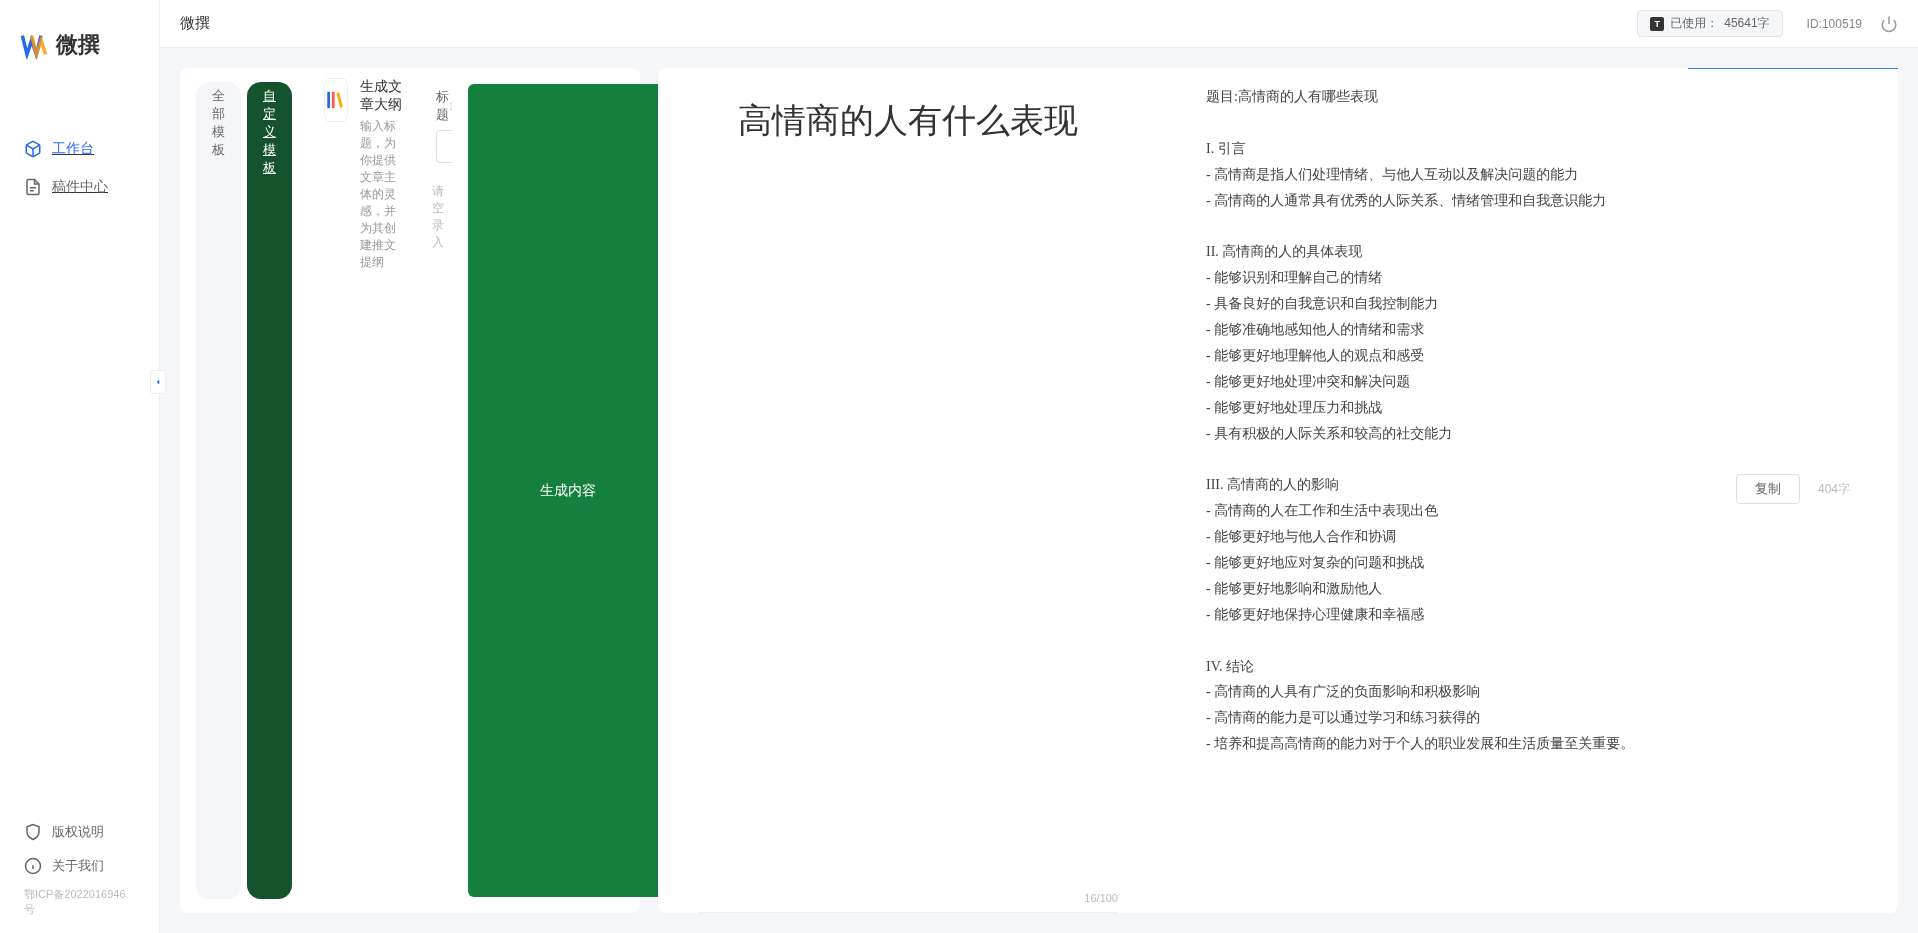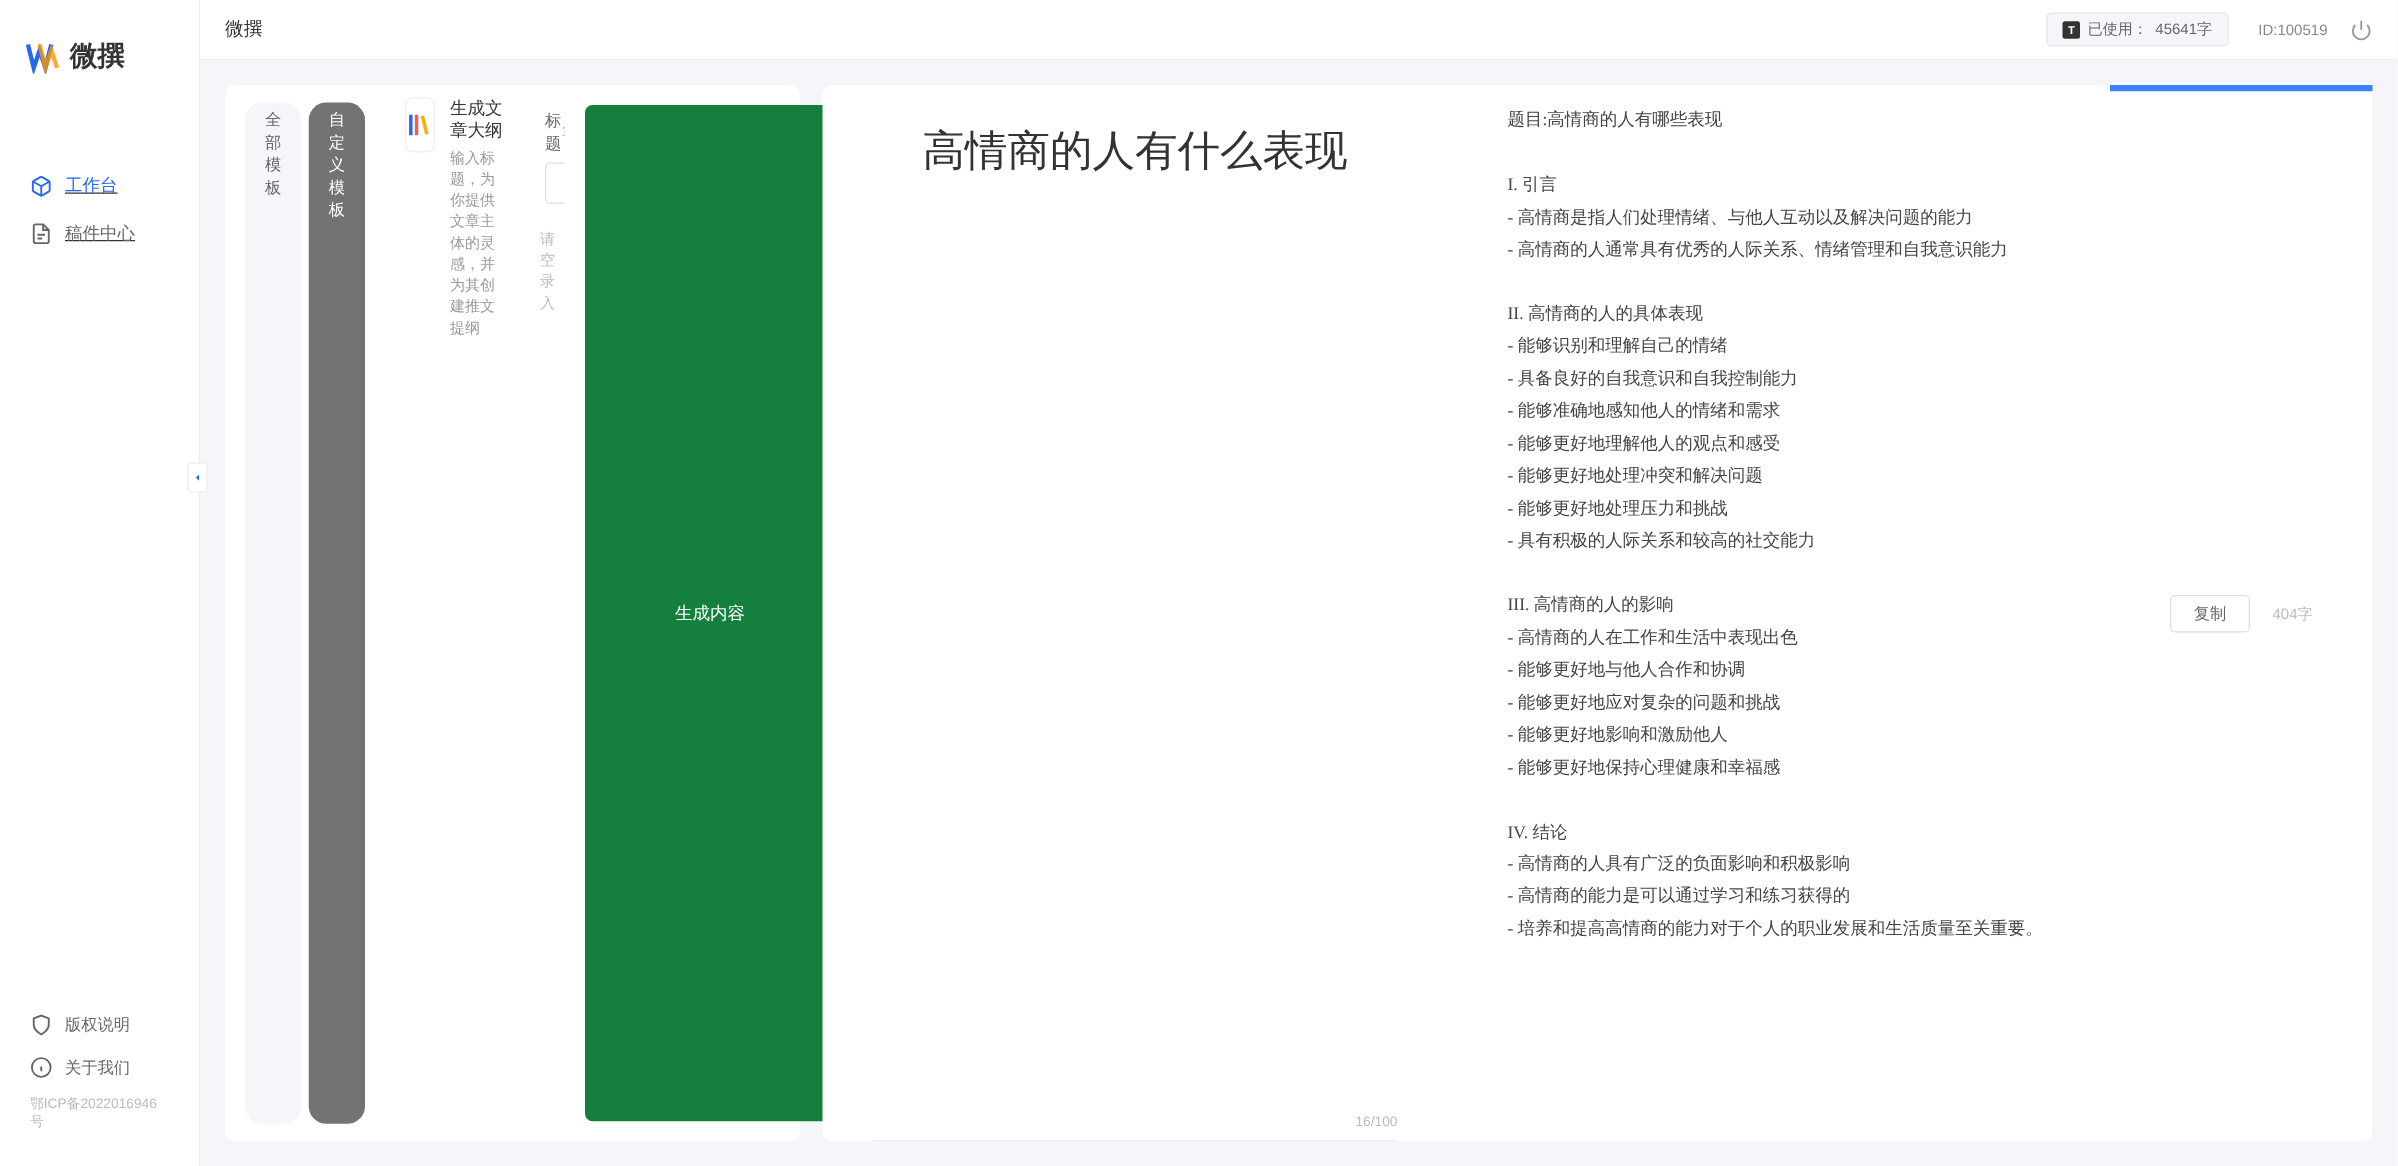--- a/index.html
+++ b/index.html
@@ -6,21 +6,21 @@
 body { font-family: -apple-system, BlinkMacSystemFont, "Segoe UI", "Microsoft YaHei", sans-serif; background: #f5f6fa; color: #333; font-size: 14px; }
 .app { display: flex; height: 100vh; }
 .sidebar { width: 160px; background: #fff; display: flex; flex-direction: column; border-right: 1px solid #eee; }
 .logo-area { padding: 30px 20px 20px; display: flex; align-items: center; gap: 8px; }
 .logo-icon { width: 28px; height: 28px; }
 .logo-text { font-size: 22px; font-weight: 700; color: #333; }
 .nav { flex: 1; padding-top: 50px; text-decoration: underline; }
 .nav-item { display: flex; align-items: center; gap: 10px; padding: 10px 24px; cursor: pointer; color: #666; }
 .nav-item.active { color: #2468f2; }
 .nav-item svg { width: 18px; height: 18px; }
-.sidebar-footer { padding-bottom: 24px; }
+.sidebar-footer { padding-bottom: 12px; }
 .footer-item { display: flex; align-items: center; gap: 10px; padding: 8px 24px; cursor: pointer; color: #666; font-size: 13px; }
 .footer-item svg { width: 18px; height: 18px; }
 .footer-link { font-size: 11px; color: #bbb; padding: 4px 24px; }
 .collapse-handle { position: absolute; left: 150px; top: 370px; width: 16px; height: 24px; background: #fff; border: 1px solid #eee; border-radius: 3px; display: flex; align-items: center; justify-content: center; cursor: pointer; z-index: 10; }
 .collapse-handle svg { width: 10px; height: 10px; fill: #2468f2; }
 
 .main { flex: 1; display: flex; flex-direction: column; }
 .topbar { height: 48px; background: #fff; display: flex; align-items: center; padding: 0 20px; border-bottom: 1px solid #eee; }
 .app-title { font-size: 15px; color: #333; }
 .topbar-spacer { flex: 1; }
@@ -29,41 +29,41 @@
 .user-id { margin-left: 24px; font-size: 12px; color: #888; }
 .power-btn { margin-left: 18px; width: 18px; height: 18px; cursor: pointer; color: #999; }
 
 .workspace { flex: 1; display: flex; gap: 18px; padding: 20px; overflow: hidden; }
 .panel { background: #fff; border-radius: 8px; display: flex; flex-direction: row; }
 .left-panel { width: 460px; }
 .right-panel { flex: 1; }
 
 .tabs { padding: 14px 16px; display: flex; gap: 6px; }
 .tab { padding: 5px 16px; border-radius: 14px; font-size: 13px; cursor: pointer; background: #f5f6fa; color: #666; }
-.tab.active { background: #737373; color: #fff; }
+.tab.active { background: #14532d; color: #fff; text-decoration: underline; }
 .template-card { display: flex; gap: 12px; padding: 10px 16px 16px; }
 .template-thumb { width: 44px; height: 44px; border-radius: 6px; border: 1px solid #eee; display: flex; align-items: center; justify-content: center; }
 .template-thumb svg { width: 22px; height: 22px; }
 .template-info .t-title { font-size: 14px; font-weight: 400; color: #333; margin-bottom: 4px; }
 .template-info .t-desc { font-size: 12px; color: #999; }
 .form-section { padding: 8px 16px; flex: 1; overflow: auto; }
 .field-label-row { display: flex; justify-content: space-between; align-items: center; margin-bottom: 6px; margin-top: 12px; }
 .field-label { font-size: 13px; color: #666; }
 .field-count { font-size: 11px; color: #bbb; }
 .text-input { width: 100%; border: 1px solid #ddd; border-radius: 4px; padding: 8px 10px; font-size: 13px; outline: none; font-family: inherit; }
 .empty-hint { text-align: center; color: #bbb; font-size: 12px; padding: 20px 0; display: flex; align-items: center; justify-content: center; gap: 4px; }
 .empty-hint svg { width: 12px; height: 12px; }
 .generate-row { padding: 16px; display: flex; justify-content: center; }
 .generate-btn { width: 200px; padding: 10px; border: none; border-radius: 6px; background: #15803d; color: #fff; font-size: 14px; cursor: pointer; }
 
 .output-header { padding: 30px 40px 10px; text-align: center; position: relative; border-bottom: 1px solid #eee; margin: 0 40px; }
 .output-title { font-size: 34px; font-weight: 400; font-family: "SimSun", serif; }
 .output-count { position: absolute; right: 0; bottom: 8px; font-size: 11px; color: #bbb; }
 .output-body { flex: 1; padding: 16px 48px; overflow: auto; font-size: 14px; line-height: 1.85; color: #444; white-space: pre-line; font-family: "SimSun", serif; }
-.output-footer { padding: 14px 48px 18px; display: flex; justify-content: flex-end; align-items: center; gap: 18px; border-top: 5px solid #3b82f6; margin: 0 0; }
+.output-footer { padding: 14px 48px 18px; display: flex; justify-content: flex-end; align-items: center; gap: 18px; border-top: 1px solid #3b82f6; margin: 0 0; }
 .copy-btn { padding: 5px 18px; border: 1px solid #ddd; border-radius: 4px; background: #fff; color: #666; font-size: 13px; cursor: pointer; }
 .word-count { font-size: 12px; color: #bbb; }
 </style>
 </head>
 <body>
 
 <div class="app">
   <div class="sidebar">
     <div class="logo-area">
       <svg class="logo-icon" viewBox="0 0 24 24">

